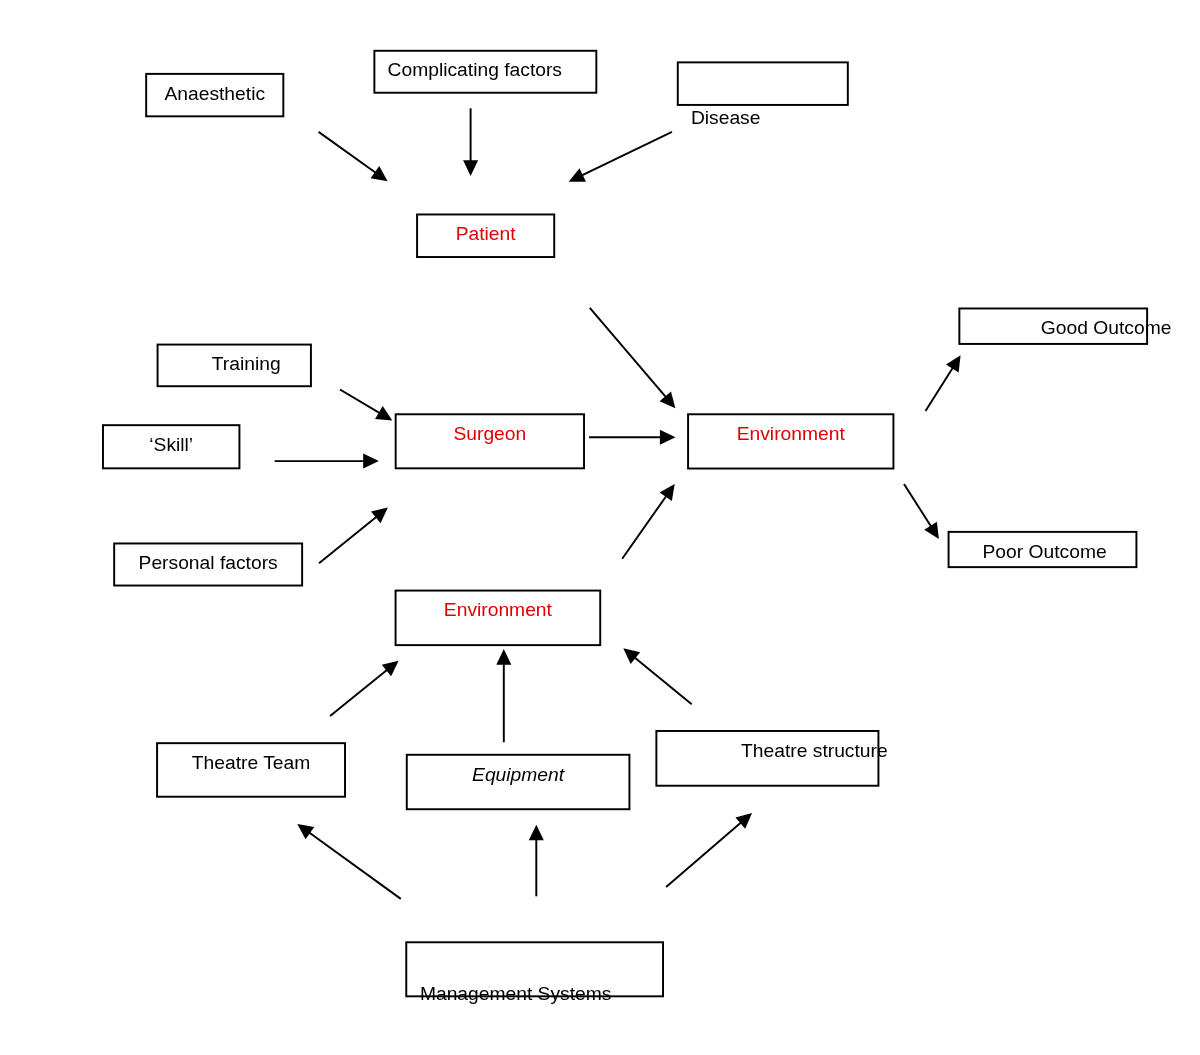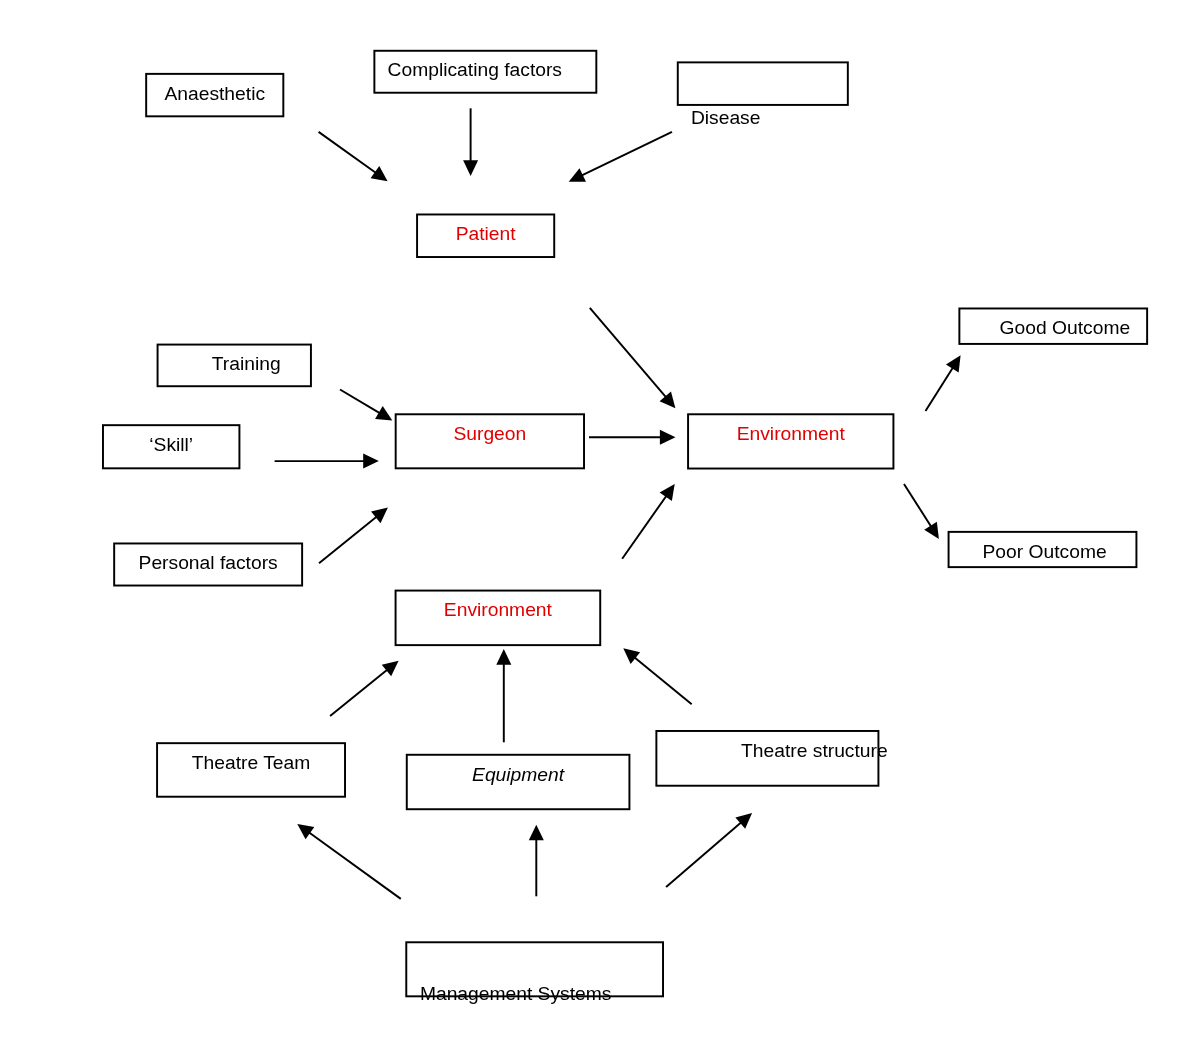--- a/index.html
+++ b/index.html
@@ -119,21 +119,21 @@
     <div class="nodelabel" style="color: rgb(0, 0, 0); top: 353.8px; left: 156.6px; width: 155.3px; text-align: center; padding-left: 12px;">Training</div>
     <div class="nodebox" style="left: 102px; top: 424.2px; width: 138.4px; height: 45.1px;"></div>
     <div class="nodelabel" style="color: rgb(0, 0, 0); top: 434.9px; left: 102px; width: 138.4px; text-align: center;">‘Skill’</div>
     <div class="nodebox" style="left: 113.2px; top: 542.5px; width: 189.9px; height: 44px;"></div>
     <div class="nodelabel" style="color: rgb(0, 0, 0); top: 552.5px; left: 113.2px; width: 189.9px; text-align: center;">Personal factors</div>
     <div class="nodebox" style="left: 394.7px; top: 413.3px; width: 190.3px; height: 56px;"></div>
     <div class="nodelabel" style="color: rgb(224, 0, 0); top: 423.9px; left: 394.7px; width: 190.3px; text-align: center;">Surgeon</div>
     <div class="nodebox" style="left: 687.1px; top: 413.3px; width: 207.3px; height: 56.2px;"></div>
     <div class="nodelabel" style="color: rgb(224, 0, 0); top: 423.8px; left: 687.1px; width: 207.3px; text-align: center;">Environment</div>
     <div class="nodebox" style="left: 958.4px; top: 307.5px; width: 189.7px; height: 37.4px;"></div>
-    <div class="nodelabel" style="color: rgb(0, 0, 0); top: 317.9px; left: 958.4px; width: 213px; text-align: center;">Good Outcome</div>
+    <div class="nodelabel" style="color: rgb(0, 0, 0); top: 317.9px; left: 958.4px; width: 213px; text-align: right;">Good Outcome</div>
     <div class="nodebox" style="left: 947.6px; top: 530.9px; width: 189.8px; height: 37.2px;"></div>
     <div class="nodelabel" style="color: rgb(0, 0, 0); top: 542.1px; left: 947.6px; width: 194px; text-align: center;">Poor Outcome</div>
     <div class="nodebox" style="left: 394.6px; top: 589.6px; width: 206.6px; height: 56.5px;"></div>
     <div class="nodelabel" style="color: rgb(224, 0, 0); top: 599.5px; left: 394.6px; width: 206.6px; text-align: center;">Environment</div>
     <div class="nodebox" style="left: 156.1px; top: 742.2px; width: 189.9px; height: 55.5px;"></div>
     <div class="nodelabel" style="color: rgb(0, 0, 0); top: 752.9px; left: 156.1px; width: 189.9px; text-align: center;">Theatre Team</div>
     <div class="nodebox" style="left: 405.8px; top: 753.8px; width: 224.6px; height: 56.4px;"></div>
     <div class="nodelabel" style="color: rgb(0, 0, 0); top: 764.8px; left: 405.8px; width: 224.6px; text-align: center; font-style: italic;">Equipment</div>
     <div class="nodebox" style="left: 655.4px; top: 730px; width: 224px; height: 56.7px;"></div>
     <div class="nodelabel" style="color: rgb(0, 0, 0); top: 740.6px; left: 655.4px; width: 224px; text-align: center; padding-left: 47px;">Theatre structure</div>

